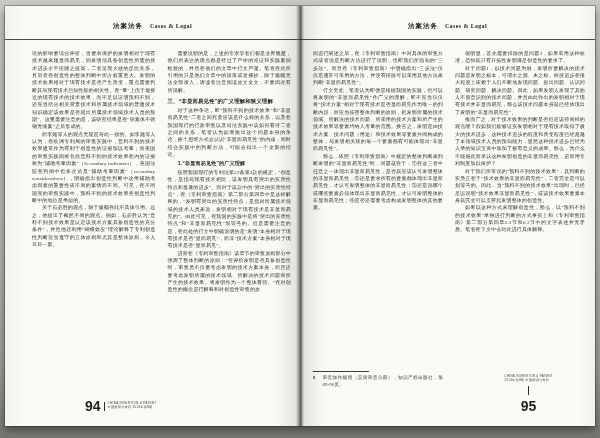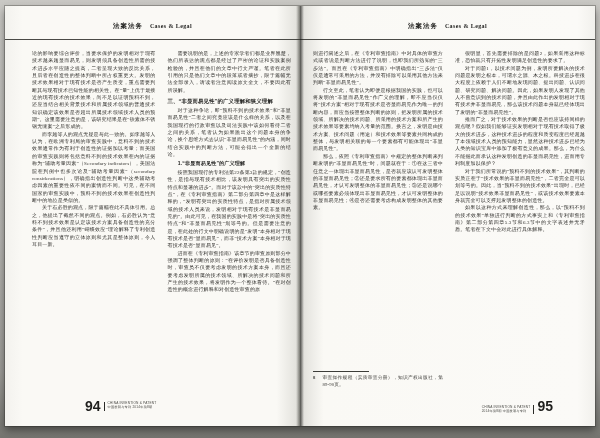--- a/index.html
+++ b/index.html
@@ -60,21 +60,21 @@
   }
   .footnote-block{margin-top:auto;padding-top:4px;}
   .footnote-rule{width:56px;border-top:1px solid #3c3c38;margin-bottom:3px;}
   .footnote{display:flex;gap:7px;font-size:4.7px;line-height:6.5px;color:#3a3936;}
   .footnote .fn-marker{font-weight:bold;}
   .page-footer{
     position:absolute;bottom:12px;display:flex;align-items:center;gap:3px;
     color:#2a2a27;white-space:nowrap;
   }
   .page.left .page-footer{left:80px;}
-  .page.right .page-footer{right:42px;flex-direction:row;align-items:flex-end;}
+  .page.right .page-footer{right:42px;flex-direction:column;}
   .page-num{
     font-size:14px;font-weight:bold;font-family:"Liberation Sans","DejaVu Sans",sans-serif;
     color:#1f1f1d;letter-spacing:0;
   }
   .footer-bar{width:1px;height:9px;background:#2a2a27;}
   .imprint{display:flex;flex-direction:column;justify-content:center;}
   .imprint span{
     display:block;font-size:3.2px;line-height:3.9px;color:#4a4a46;
     font-family:"Liberation Sans","DejaVu Sans",sans-serif;letter-spacing:.2px;
   }

